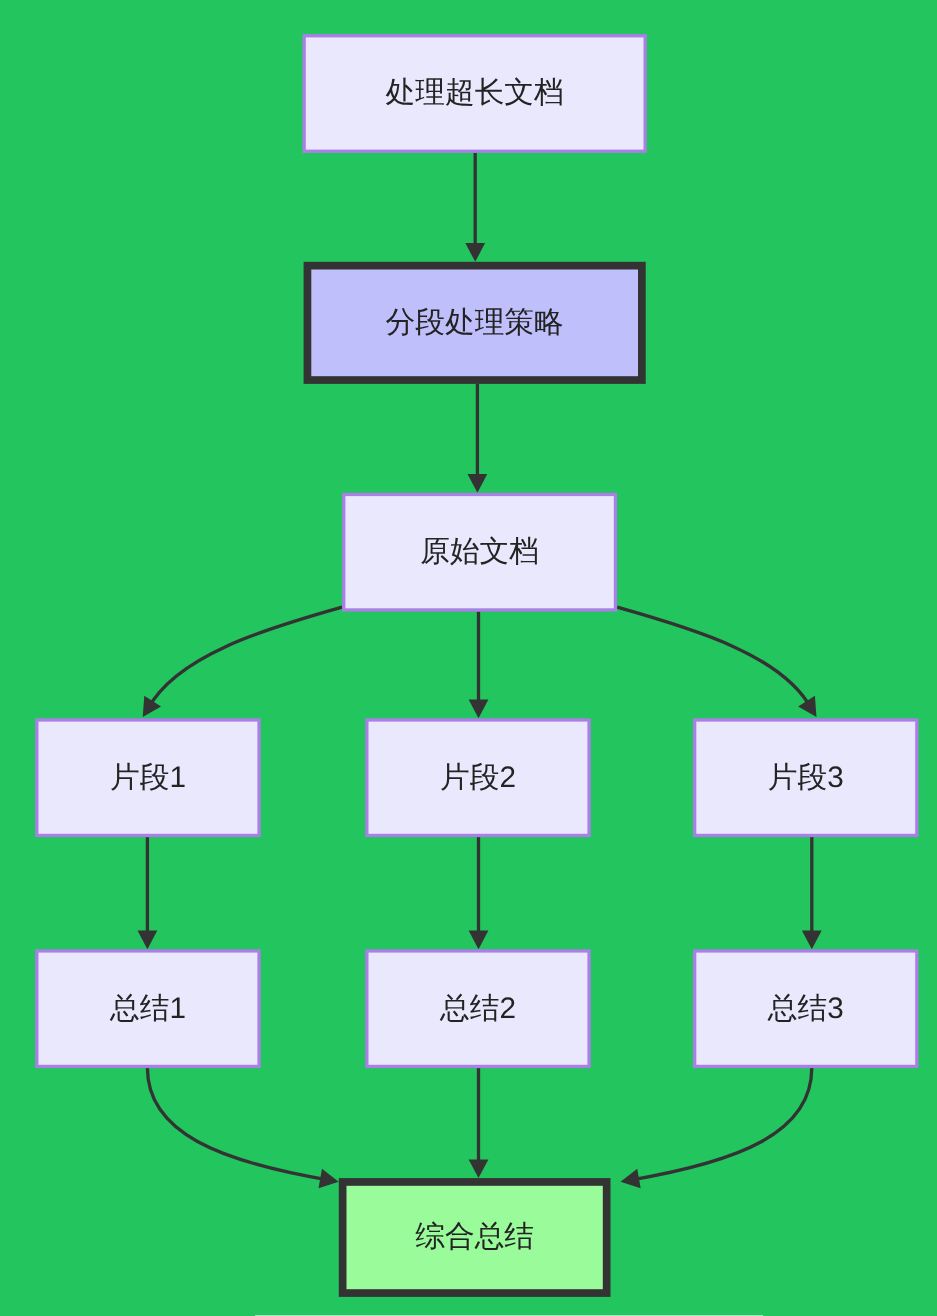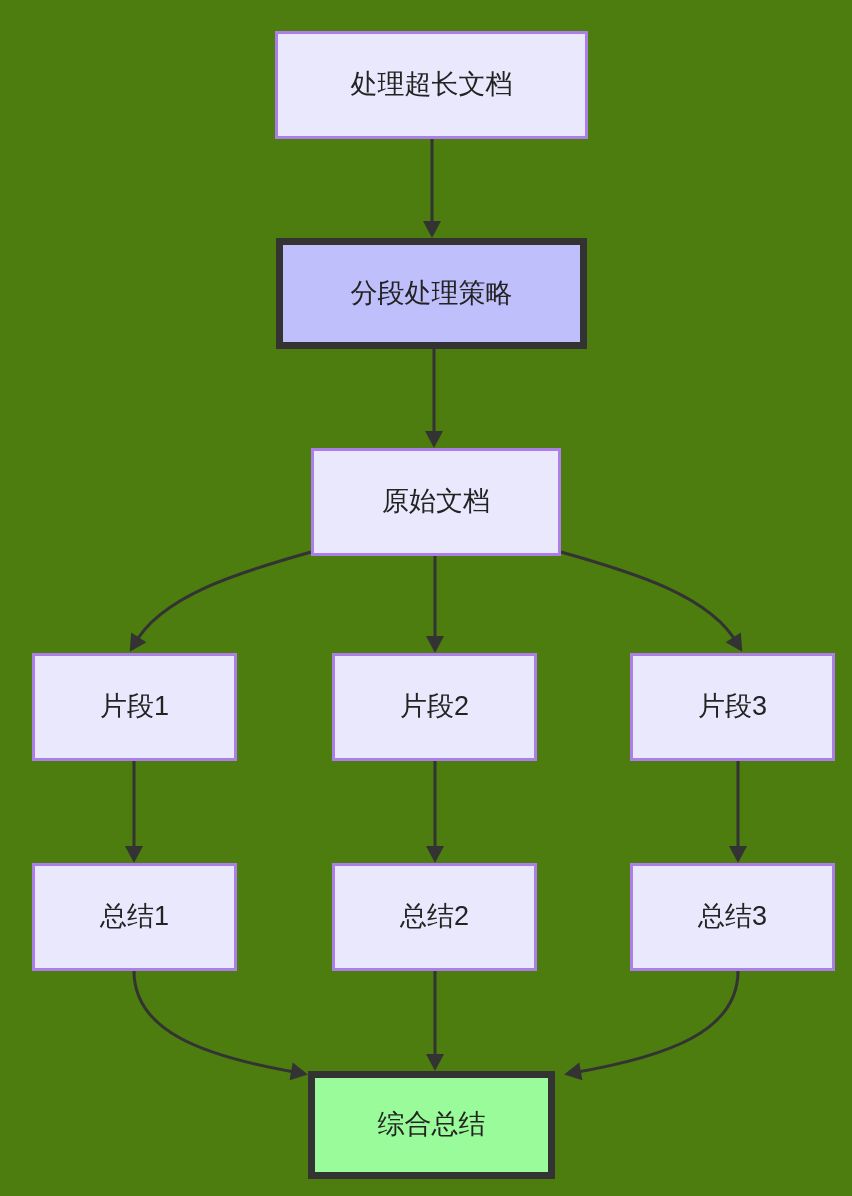--- a/index.html
+++ b/index.html
@@ -10,21 +10,21 @@
   body {
     width: 852px;
     height: 1196px;
     font-family: "Liberation Sans", "DejaVu Sans", sans-serif;
     overflow: hidden;
   }
   #flowchart-root {
     position: relative;
     width: 852px;
     height: 1196px;
-    background: #4d7c0f;
+    background: #22c55e;
   }
   svg.diagram {
     display: block;
     width: 852px;
     height: 1196px;
   }
   .node-rect {
     stroke-linejoin: miter;
   }
   .node-label {

